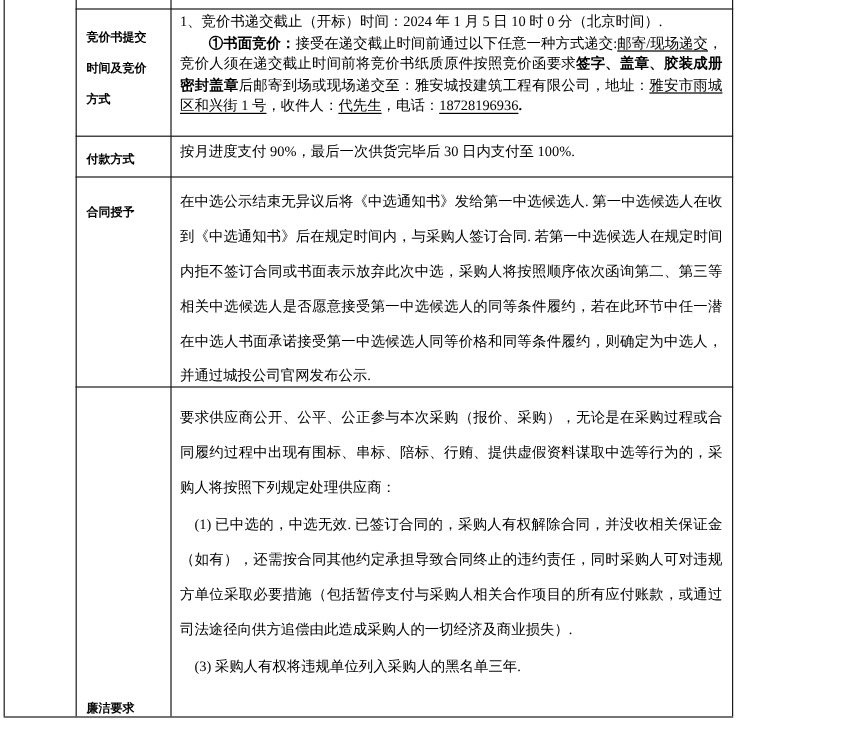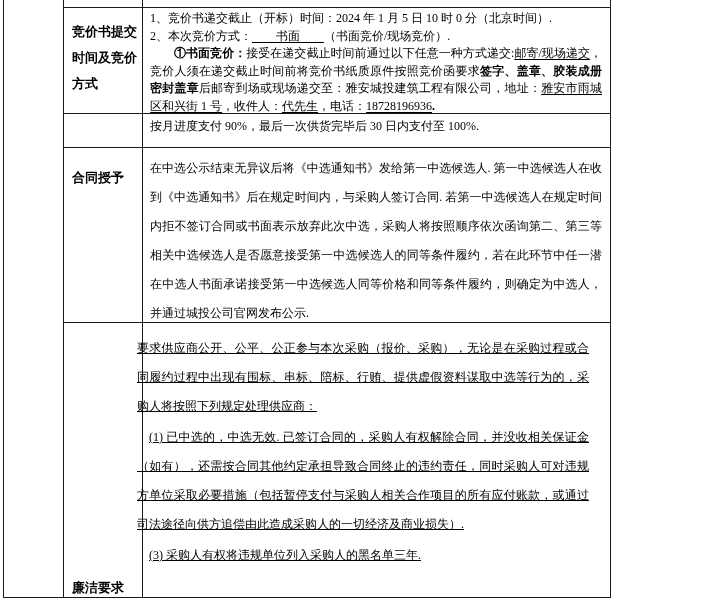--- a/index.html
+++ b/index.html
@@ -9,21 +9,21 @@
     background:#ffffff;
     font-family:"Liberation Serif","DejaVu Serif",serif;
     color:#000;
     overflow:hidden;
   }
   .vline{position:absolute;width:1px;background:#1a1a1a;}
   .hline{position:absolute;height:1px;background:#1a1a1a;}
   .cell{position:absolute;box-sizing:border-box;}
   .hdr{
     font-weight:700;
-    font-size:13px;
+    font-size:10px;
     color:#000;
   }
   .hdr .hline-txt{display:block;}
   .hdr-r1{padding:12px 0 0 9px;line-height:26px;}
   .hdr-r2{padding:12px 0 0 9px;line-height:18px;}
   .hdr-r3{padding:10px 0 0 9px;line-height:18px;}
   .hdr-r4{display:flex;align-items:flex-end;padding-left:9px;}
   .content{
     font-size:12px;
     text-align:justify;
@@ -56,37 +56,39 @@
   <div class="hline" style="left:63px;top:322px;width:548px;"></div>
   <div class="hline" style="left:3px;top:597px;width:608px;"></div>
 
   <div class="cell hdr hdr-r1" style="left:63px;top:7px;width:79px;height:106px;">
     <span class="hline-txt">竞价书提交</span>
     <span class="hline-txt">时间及竞价</span>
     <span class="hline-txt">方式</span>
   </div>
   <div class="cell content c-r1" style="left:142px;top:7px;width:468px;height:106px;">
       <div class="para"><span>1、竞价书递交截止（开标）时间：2024 年 1 月 5 日 10 时 0 分（北京时间）.</span></div>
-      <div class="para"><span>2、本次竞价方式：</span><span class="u">　　书面　　</span><span>（书面竞价/现场竞价）.</span></div>
       <div class="para indent-2"><span class="b">①书面竞价：</span><span>接受在递交截止时间前通过以下任意一种方式递交:</span><span class="u">邮寄/现场递交</span><span>，竞价人须在递交截止时间前将竞价书纸质原件按照竞价函要求</span><span class="b">签字、盖章、胶装成册密封盖章</span><span>后邮寄到场或现场递交至：雅安城投建筑工程有限公司，地址：</span><span class="u">雅安市雨城区和兴街 1 号</span><span>，收件人：</span><span class="u">代先生</span><span>，电话：</span><span class="u">18728196936</span><span class="b">.</span></div>
     </div>
 
+  <div class="cell hdr hdr-r2" style="left:63px;top:113px;width:79px;height:34px;">
+    <span class="hline-txt">付款方式</span>
+  </div>
   <div class="cell content c-r2" style="left:142px;top:113px;width:468px;height:34px;">
       <div class="para"><span>按月进度支付 90%，最后一次供货完毕后 30 日内支付至 100%.</span></div>
     </div>
 
   <div class="cell hdr hdr-r3" style="left:63px;top:159px;width:79px;height:175px;">
     <span class="hline-txt">合同授予</span>
   </div>
   <div class="cell content c-r3" style="left:142px;top:147px;width:468px;height:175px;">
       <div class="para"><span>在中选公示结束无异议后将《中选通知书》发给第一中选候选人. 第一中选候选人在收到《中选通知书》后在规定时间内，与采购人签订合同. 若第一中选候选人在规定时间内拒不签订合同或书面表示放弃此次中选，采购人将按照顺序依次函询第二、第三等相关中选候选人是否愿意接受第一中选候选人的同等条件履约，若在此环节中任一潜在中选人书面承诺接受第一中选候选人同等价格和同等条件履约，则确定为中选人，并通过城投公司官网发布公示.</span></div>
     </div>
 
   <div class="cell hdr hdr-r4" style="left:63px;top:322px;width:79px;height:275px;">
     <span class="hline-txt">廉洁要求</span>
   </div>
-  <div class="cell content c-r4" style="left:129px;top:322px;width:468px;height:275px;text-decoration:underline;">
+  <div class="cell content c-r4" style="left:142px;top:322px;width:468px;height:275px;">
       <div class="para"><span>要求供应商公开、公平、公正参与本次采购（报价、采购），无论是在采购过程或合同履约过程中出现有围标、串标、陪标、行贿、提供虚假资料谋取中选等行为的，采购人将按照下列规定处理供应商：</span></div>
       <div class="para indent-1"><span>(1) 已中选的，中选无效. 已签订合同的，采购人有权解除合同，并没收相关保证金（如有），还需按合同其他约定承担导致合同终止的违约责任，同时采购人可对违规方单位采取必要措施（包括暂停支付与采购人相关合作项目的所有应付账款，或通过司法途径向供方追偿由此造成采购人的一切经济及商业损失）.</span></div>
       <div class="para indent-1"><span>(3) 采购人有权将违规单位列入采购人的黑名单三年.</span></div>
     </div>
 
 </div>
 
 </body></html>

